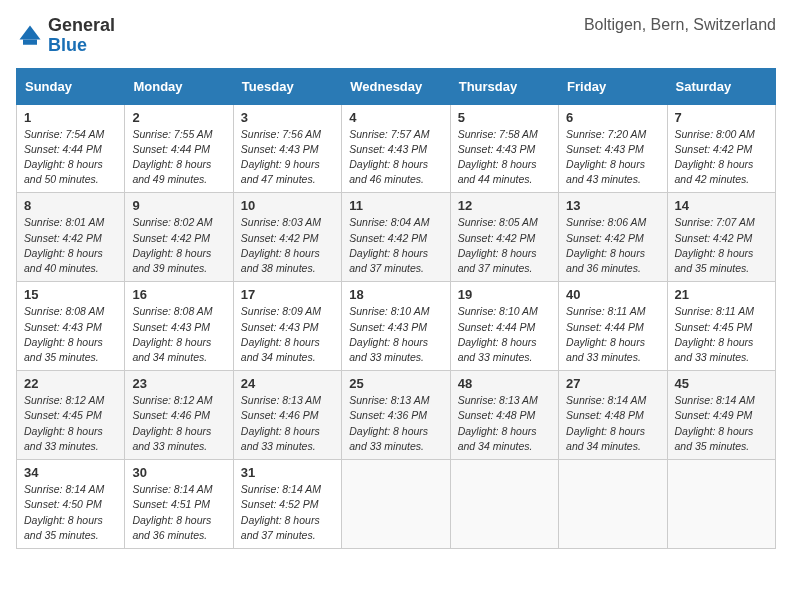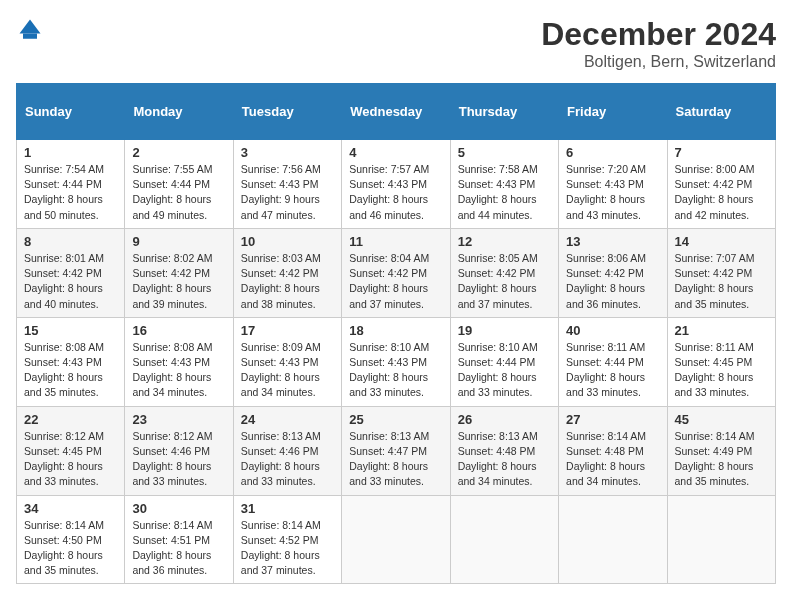--- a/index.html
+++ b/index.html
@@ -45,21 +45,21 @@
       color: #555;
     }
     table {
       width: 100%;
       border-collapse: collapse;
     }
     th {
       background-color: #2a7ab5;
       color: #fff;
       text-align: left;
-      padding: 20px 8px;
+      padding: 10px 8px;
       font-size: 13px;
       font-weight: bold;
       border: 1px solid #2a7ab5;
     }
     td {
       border: 1px solid #ccc;
       vertical-align: top;
       padding: 5px 7px;
       font-size: 10.5px;
       color: #333;
@@ -72,37 +72,41 @@
     }
     .day-num {
       font-size: 13px;
       font-weight: bold;
       display: block;
       margin-bottom: 2px;
     }
     .day-info {
       line-height: 1.45;
       font-size: 10.5px;
+      font-style: italic;
     }
     td.empty {
       background: #f9f9f9;
     }
   </style>
 </head>
 <body>
 
 <div class="header">
   <div class="logo">
     <svg class="logo-icon" viewBox="0 0 32 32" width="32" height="32">
       <polygon points="16,4 28,20 4,20" fill="#1a6fb5"></polygon>
       <rect x="8" y="20" width="16" height="6" fill="#1a6fb5"></rect>
     </svg>
+    <div class="logo-text">
+      <span class="general">General</span><br>
+      <span class="blue">Blue</span>
+    </div>
   </div>
   <div class="title-block">
-    <div class="month-title">December 2024</div>
     <div class="subtitle">Boltigen, Bern, Switzerland</div>
   </div>
 </div>
 
 <table>
   <thead>
     <tr>
       <th>Sunday</th>
       <th>Monday</th>
       <th>Tuesday</th>
@@ -309,26 +313,26 @@
         <div class="day-info">
           <span>Sunrise: 8:13 AM</span><br>
           <span>Sunset: 4:46 PM</span><br>
           <span>Daylight: 8 hours and 33 minutes.</span>
         </div>
       </td>
         <td>
         <span class="day-num">25</span>
         <div class="day-info">
           <span>Sunrise: 8:13 AM</span><br>
-          <span>Sunset: 4:47 PM</span><br>
-          <span>Daylight: 8 hours and 33 minutes.</span>
-        </div>
-      </td>
-        <td>
-        <span class="day-num">26</span>
+          <span>Sunset: 4:36 PM</span><br>
+          <span>Daylight: 8 hours and 33 minutes.</span>
+        </div>
+      </td>
+        <td>
+        <span class="day-num">48</span>
         <div class="day-info">
           <span>Sunrise: 8:13 AM</span><br>
           <span>Sunset: 4:48 PM</span><br>
           <span>Daylight: 8 hours and 34 minutes.</span>
         </div>
       </td>
         <td>
         <span class="day-num">27</span>
         <div class="day-info">
           <span>Sunrise: 8:14 AM</span><br>

